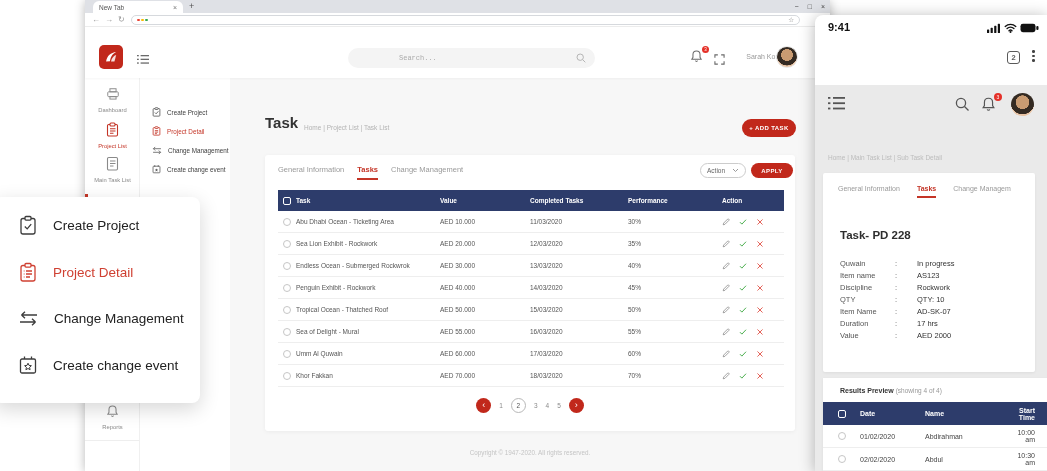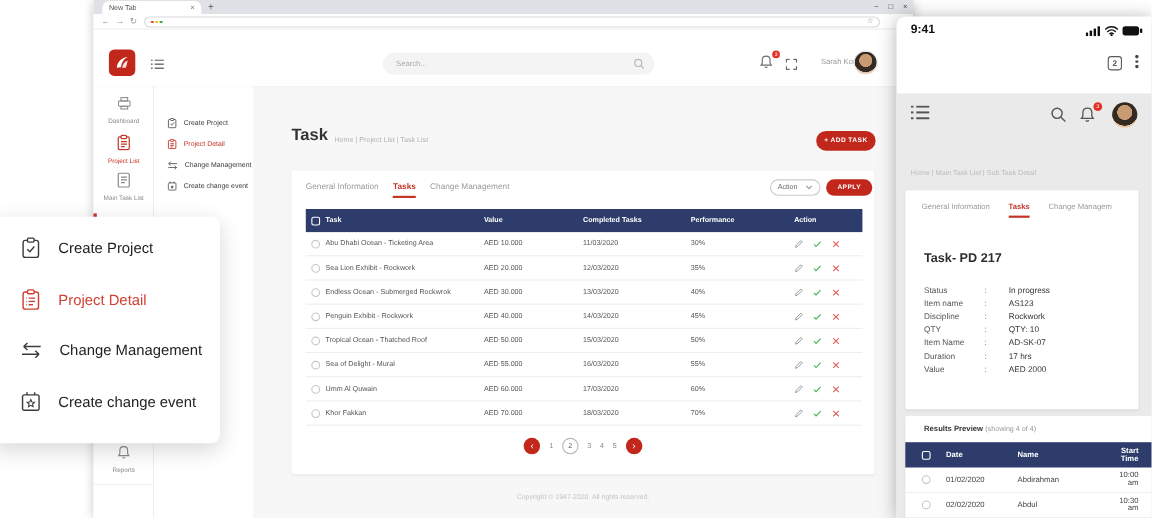--- a/index.html
+++ b/index.html
@@ -29,21 +29,21 @@
 
   
   .appheader { position:absolute; left:0; top:27px; right:0; height:51px; background:#fff;
                box-shadow:0 1px 2px rgba(0,0,0,.04); z-index:2; }
   .logo { position:absolute; left:14px; top:18px; width:24px; height:24px; border-radius:5px;
           background:#c1281b; display:flex; align-items:center; justify-content:center; }
   .menu-ic { position:absolute; left:52px; top:23px; }
   .searchbar { position:absolute; left:263px; top:21px; width:247px; height:20px; border-radius:10px;
                background:#f4f4f4; display:flex; align-items:center; padding:0 9px 0 12px; }
   .searchbar input { flex:1; border:0; background:transparent; outline:none; font-size:7px; color:#666;
-                     font-family:Liberation Sans, sans-serif; }
+                     font-family:Liberation Mono, monospace;margin-left:39px; }
   .searchbar input::placeholder { color:#ababab; }
   .hdr-bell { position:absolute; left:605px; top:22px; width:16px; height:16px; }
   .badge { position:absolute; right:-3px; top:-3px; min-width:7px; height:7px; border-radius:4px;
            background:#e53028; color:#fff; font-size:4.5px; line-height:7px; text-align:center; padding:0 1px; }
   .hdr-expand { position:absolute; left:629px; top:24px; }
   .hdr-name { position:absolute; left:648px; top:26px; width:58px; text-align:right; font-size:7px; color:#9a9a9a; }
   .avatar { position:absolute; left:691px; top:19px; width:22px; height:22px; border-radius:50%;
             background:radial-gradient(circle at 50% 40%, #c99b72 0 37%, #342a22 39% 66%, #e8c3a4 68%);
             border:1px solid #e8e8e8; }
 
@@ -620,25 +620,25 @@
     <span class="mavatar"></span>
 
     <div class="mcrumb">Home | Main Task List | Sub Task Detail</div>
 
     <div class="mcard">
       <div class="mtabs">
         <span class="mtab">General Information</span>
         <span class="mtab active">Tasks</span>
         <span class="mtab">Change Managem</span>
       </div>
-      <div class="mtask-title">Task- PD 217</div>
+      <div class="mtask-title">Task- PD 228</div>
       <div class="mdetails">
 
       <div class="mdrow">
-            <span class="mdl">Status</span>
+            <span class="mdl">Quwain</span>
             <span class="mdc">:</span>
             <span class="mdv">In progress</span>
           </div>
           <div class="mdrow">
             <span class="mdl">Item name</span>
             <span class="mdc">:</span>
             <span class="mdv">AS123</span>
           </div>
           <div class="mdrow">
             <span class="mdl">Discipline</span>

